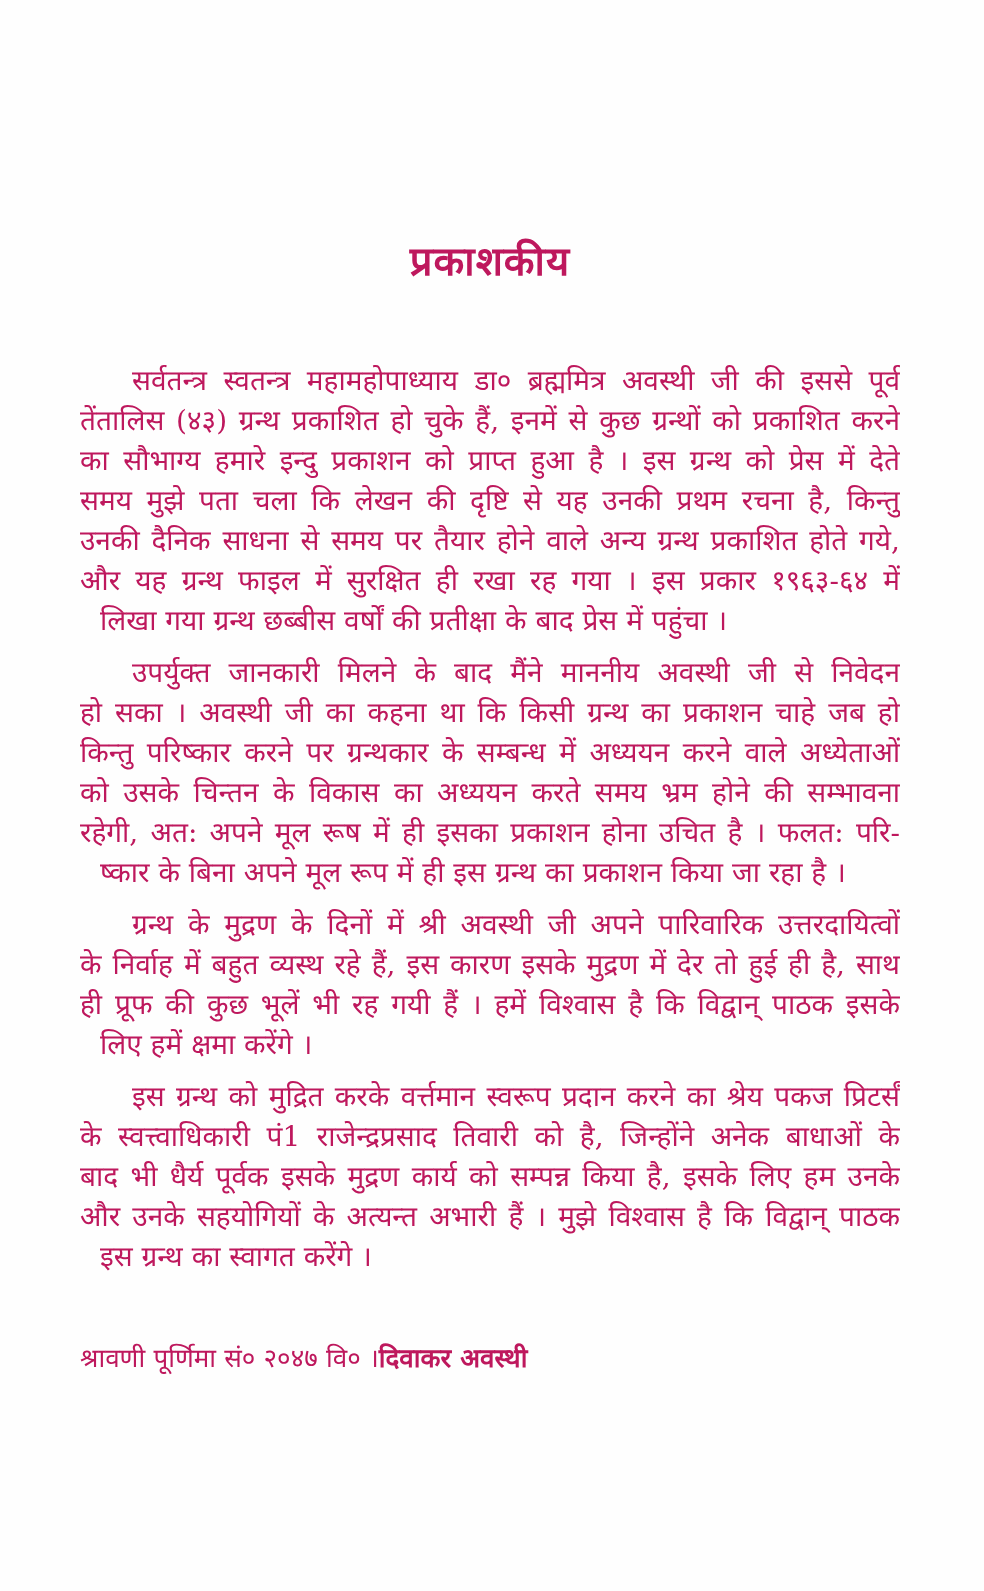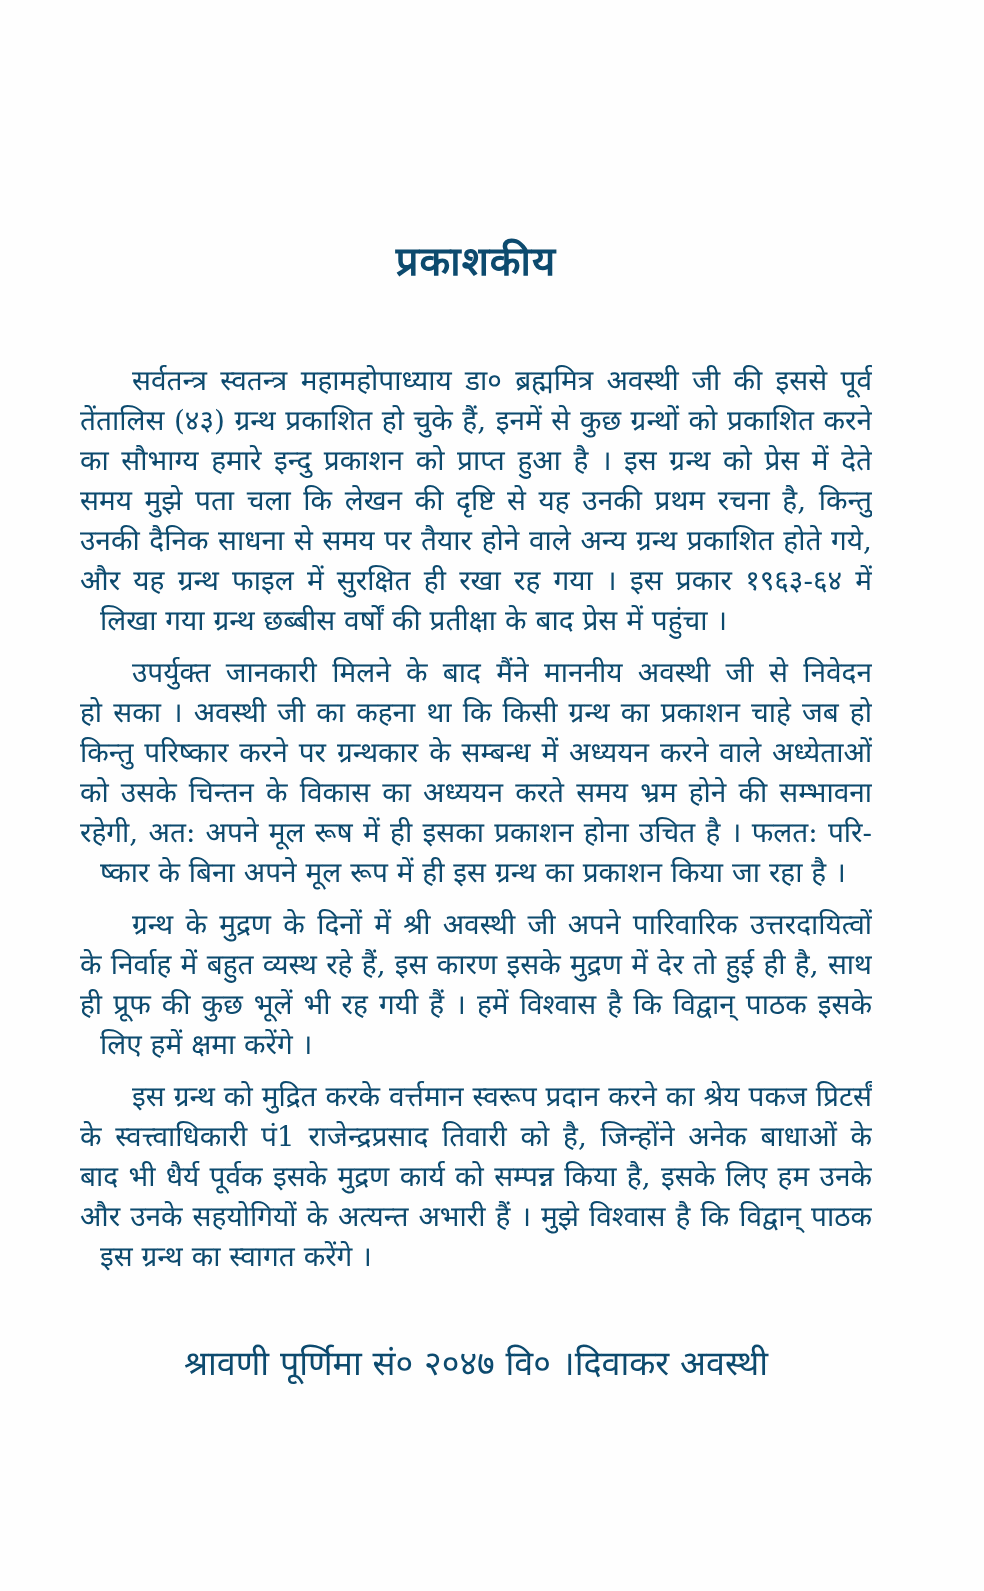--- a/index.html
+++ b/index.html
@@ -7,24 +7,24 @@
     margin: 0;
     padding: 0;
     background: #ffffff;
   }
   .page {
     position: relative;
     width: 984px;
     height: 1591px;
     margin: 0 auto;
     background: #fefefe;
-    color: #0c4a6e;
+    color: #be185d;
     font-family: "DejaVu Serif", "Liberation Serif", serif;
     box-sizing: border-box;
-    padding: 232px 112px 0 80px;
+    padding: 232px 84px 0 80px;
     overflow: hidden;
   }
   .page-title {
     text-align: center;
     font-size: 40px;
     font-weight: 700;
     margin: 0 0 74px 0;
     letter-spacing: 1px;
   }
   .body-text {
@@ -43,30 +43,30 @@
   }
   .line.first {
     text-indent: 52px;
   }
   .line.last {
     text-align-last: left;
     margin-left: 20px;
   }
   .footer-row {
     display: flex;
-    justify-content: flex-end;
+    justify-content: flex-start;
     align-items: baseline;
     margin-top: 62px;
-    font-size: 34px;
+    font-size: 26px;
   }
   .footer-left {
     font-weight: 400;
   }
   .footer-right {
-    font-weight: 400;
+    font-weight: 700;
     margin-right: 104px;
   }
 </style>
 </head>
 <body>
 
 <div class="page">
   <h1 class="page-title">प्रकाशकीय</h1>
 
   <div class="body-text">

